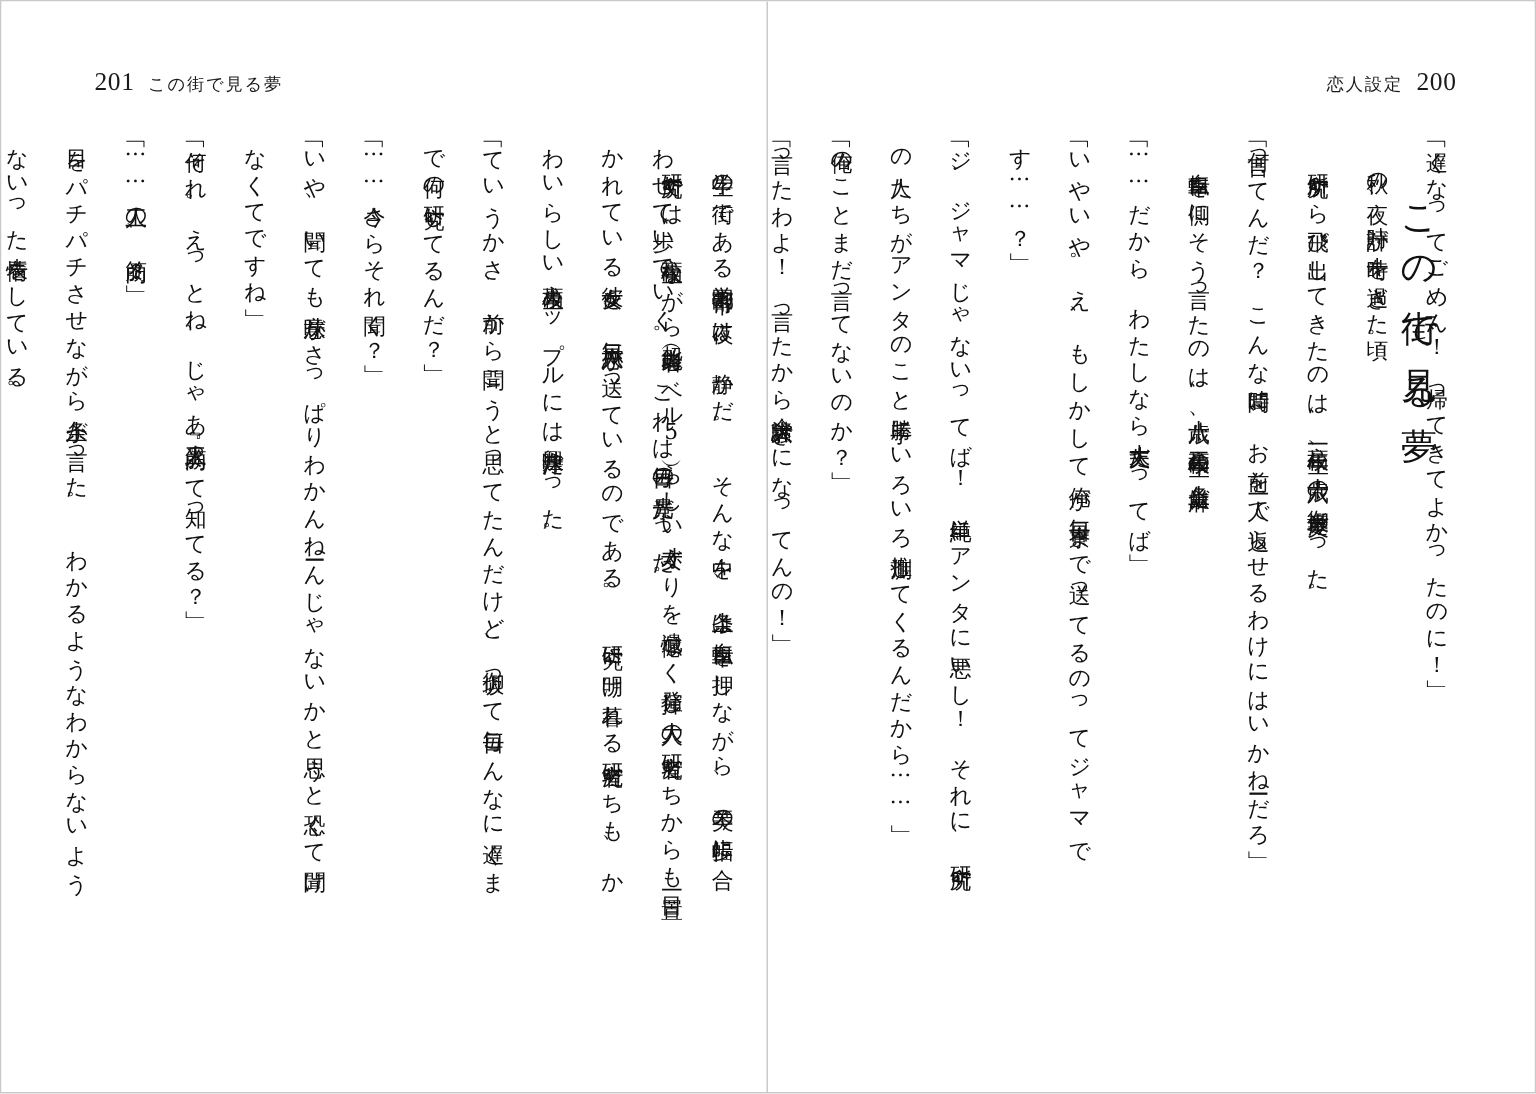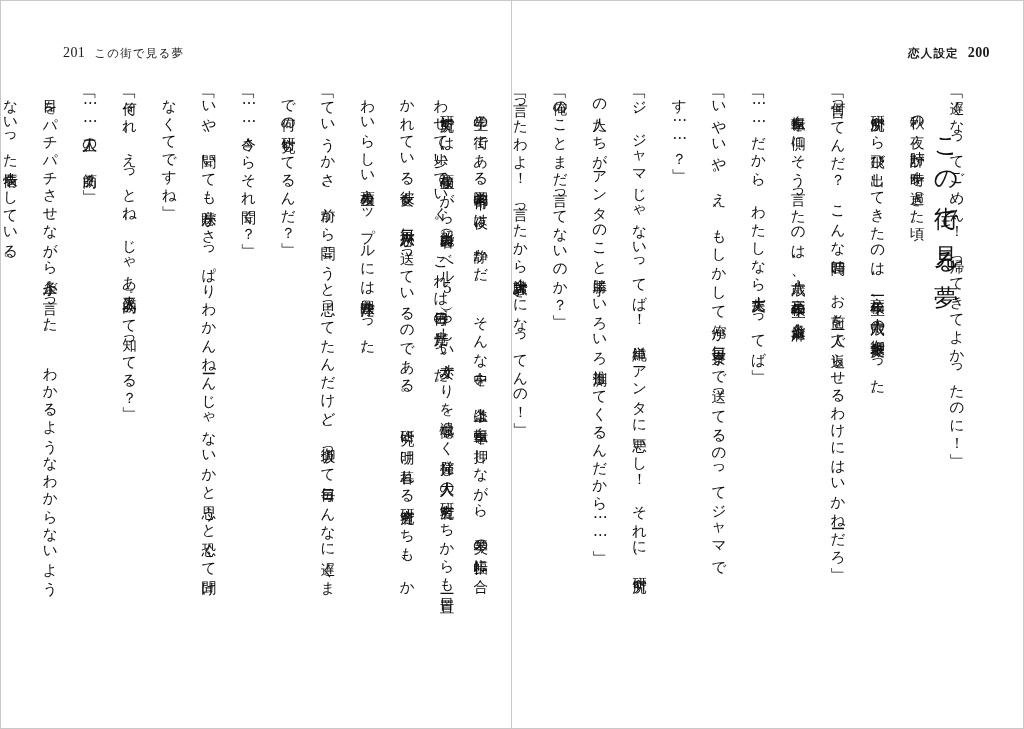--- a/index.html
+++ b/index.html
@@ -39,24 +39,24 @@
   .runhead {
     position: absolute;
     top: 44px;
     font-size: 11.5px;
     color: #1a1a1a;
     letter-spacing: 0.4px;
     white-space: nowrap;
     font-family: "Liberation Serif", "DejaVu Serif", serif;
   }
   .runhead.left-head  { left: 62px; }
-  .runhead.right-head { right: 33px; font-weight: bold; }
+  .runhead.right-head { right: 52px; }
   .runhead .folio {
     font-family: "Liberation Serif", "DejaVu Serif", serif;
-    font-size: 14px;
+    font-size: 17px;
   }
   .runhead .gap { display: inline-block; width: 9px; }
   .runhead .jp { letter-spacing: 1.2px; }
 
   
   .vbody {
     position: absolute;
     writing-mode: vertical-rl;
     -webkit-writing-mode: vertical-rl;
     text-orientation: upright;

